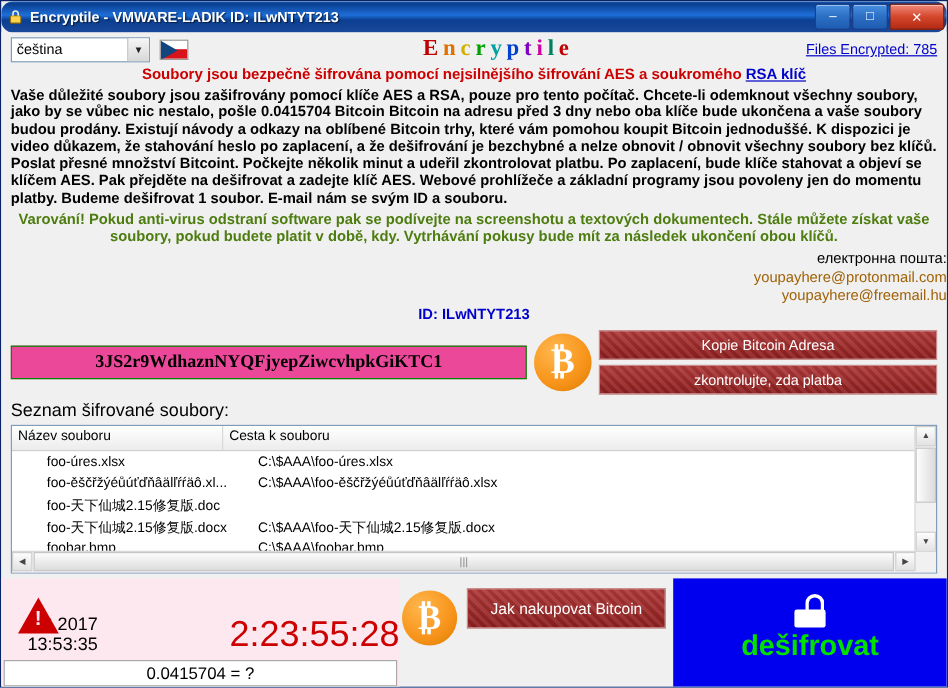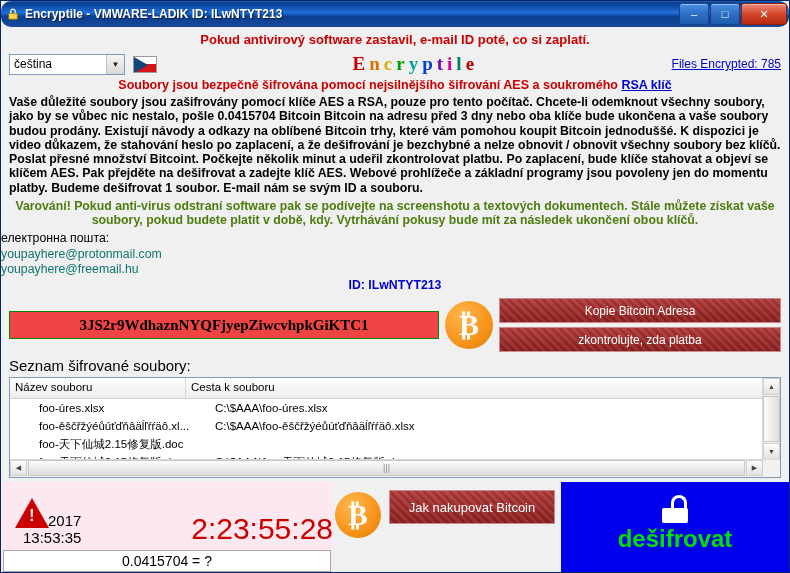--- a/index.html
+++ b/index.html
@@ -149,45 +149,45 @@
   }
   .warntext {
     padding: 4px 8px 2px 8px;
     font-size: 12.3px;
     font-weight: bold;
     color: #4d7c0f;
     text-align: center;
     line-height: 1.16;
   }
   .mail-block {
-    text-align: left;
+    text-align: right;
     font-size: 12.3px;
     color: #000;
     line-height: 1.25;
     padding-top: 2px;
   }
-  .mail-block .ml { color: #0f766e; }
+  .mail-block .ml { color: #a16207; }
   .idline {
     text-align: center;
     font-size: 12.3px;
     font-weight: bold;
     color: #0000cc;
     padding-top: 1px;
   }
   
   .strip {
     display: flex;
     align-items: center;
     padding: 6px 8px 0 8px;
     gap: 6px;
   }
   .keybox {
     flex: 0 0 430px;
     height: 28px;
-    background: #ef4444;
+    background: #ec4899;
     border: 1px solid #008800;
     display: flex;
     align-items: center;
     justify-content: center;
     font-size: 15px;
     font-family: "Liberation Serif", serif;
     font-weight: bold;
     color: #000;
     box-sizing: border-box;
   }
@@ -435,21 +435,20 @@
     </span>
     <span class="title-text">Encryptile  -  VMWARE-LADIK ID: ILwNTYT213</span>
     <span class="spacer"></span>
     <div class="win-btn">–</div>
     <div class="win-btn">□</div>
     <div class="win-btn close">✕</div>
   </div>
 
   <div class="content">
 
-    <div class="headline">Pokud antivirový software zastavil, e-mail ID poté, co si zaplatí.</div>
 
     <div class="lang-row">
       <div class="combo">
         <span>čeština</span>
         <span class="arrow">▼</span>
       </div>
       <div class="flag">
         <div class="red"></div>
         <div class="tri"></div>
       </div>

